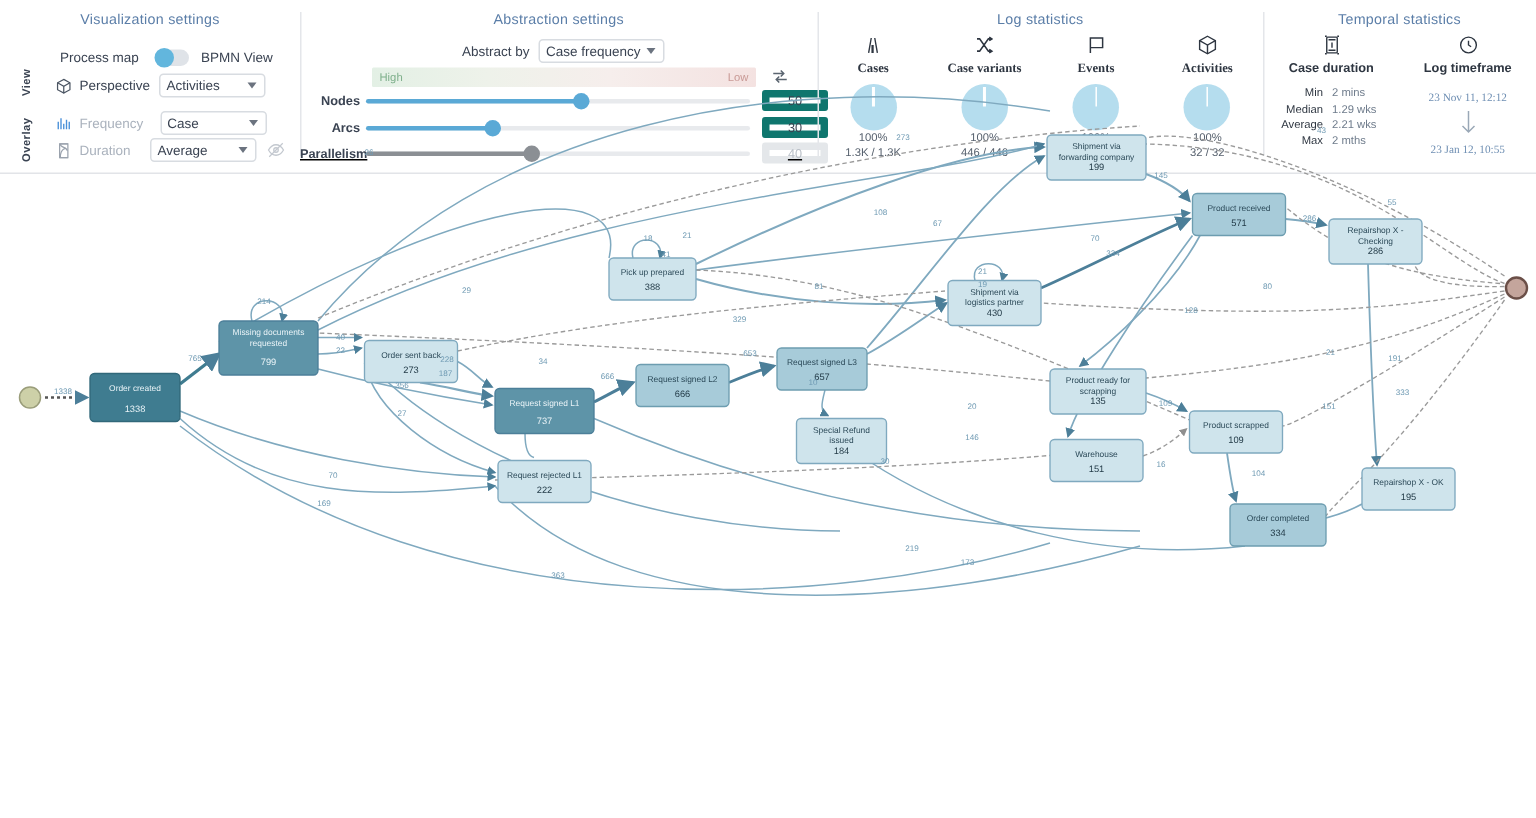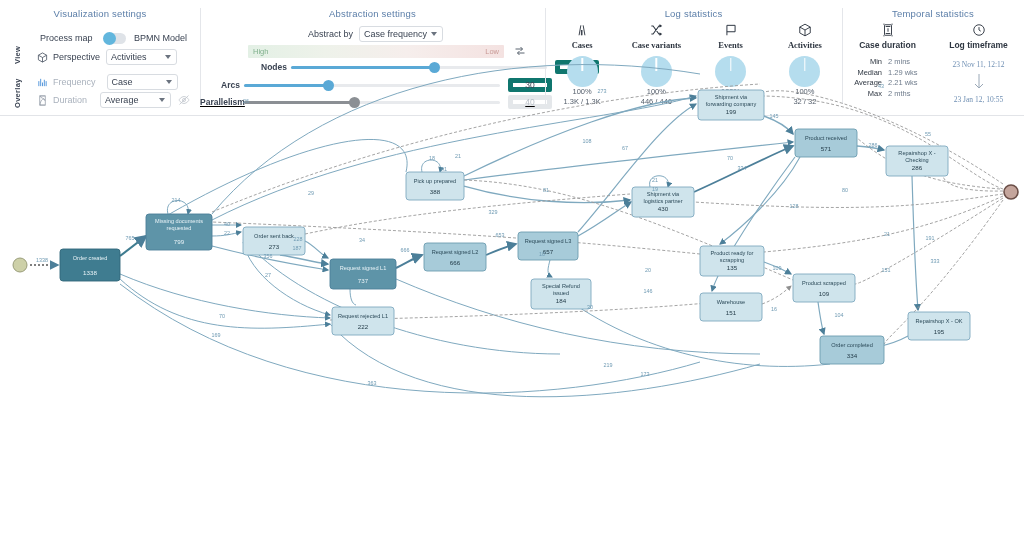--- a/index.html
+++ b/index.html
@@ -149,21 +149,21 @@
       <div class="panel-title">Visualization settings</div>
 
       <div class="vrail v1">View</div>
       <div class="vrail v2">Overlay</div>
 
       <div class="row" style="top:30px; left:40px;">
         <span class="rlabel" style="width:64px; padding-right:7px;">Process map</span>
         <span class="toggle">
             <span class="knob"></span>
           </span>
-        <span class="rlabel" style="padding-left:8px;">BPMN Model</span>
+        <span class="rlabel" style="padding-left:8px;">BPMN View</span>
       </div>
 
       <div class="row" style="top:49px; left:36px;">
         <span class="ico">
           <svg width="11" height="11" viewBox="0 0 24 24" fill="none" stroke="#4b5563" stroke-width="1.8">
             <path d="M12 2 21 7v10l-9 5-9-5V7z"></path>
               <path d="M3 7l9 5 9-5"></path>
               <path d="M12 12v10"></path>
           </svg>
         </span>
@@ -223,21 +223,21 @@
       <div class="gradbar">
         <span class="g-hi">High</span>
         <span class="g-lo">Low</span>
       </div>
       <span class="ico swapico">
         <svg width="12" height="12" viewBox="0 0 24 24" stroke="#5b6570" stroke-width="2" fill="none">
           <path d="M3 8h14M13 4l4 4-4 4M21 16H7M11 12l-4 4 4 4"></path>
         </svg>
       </span>
 
-      <div class="slrow" style="top:60px;padding-left:47px;">
+      <div class="slrow" style="top:60px;">
         <span class="sl-label">Nodes</span>
         <span class="track">
           <span class="fill" style="width:56%;"></span>
           <span class="knob2" style="left:calc(56% - 5px);"></span>
         </span>
         <span class="numbox">50</span>
       </div>
 
       <div class="slrow" style="top:78px;">
         <span class="sl-label">Arcs</span>

